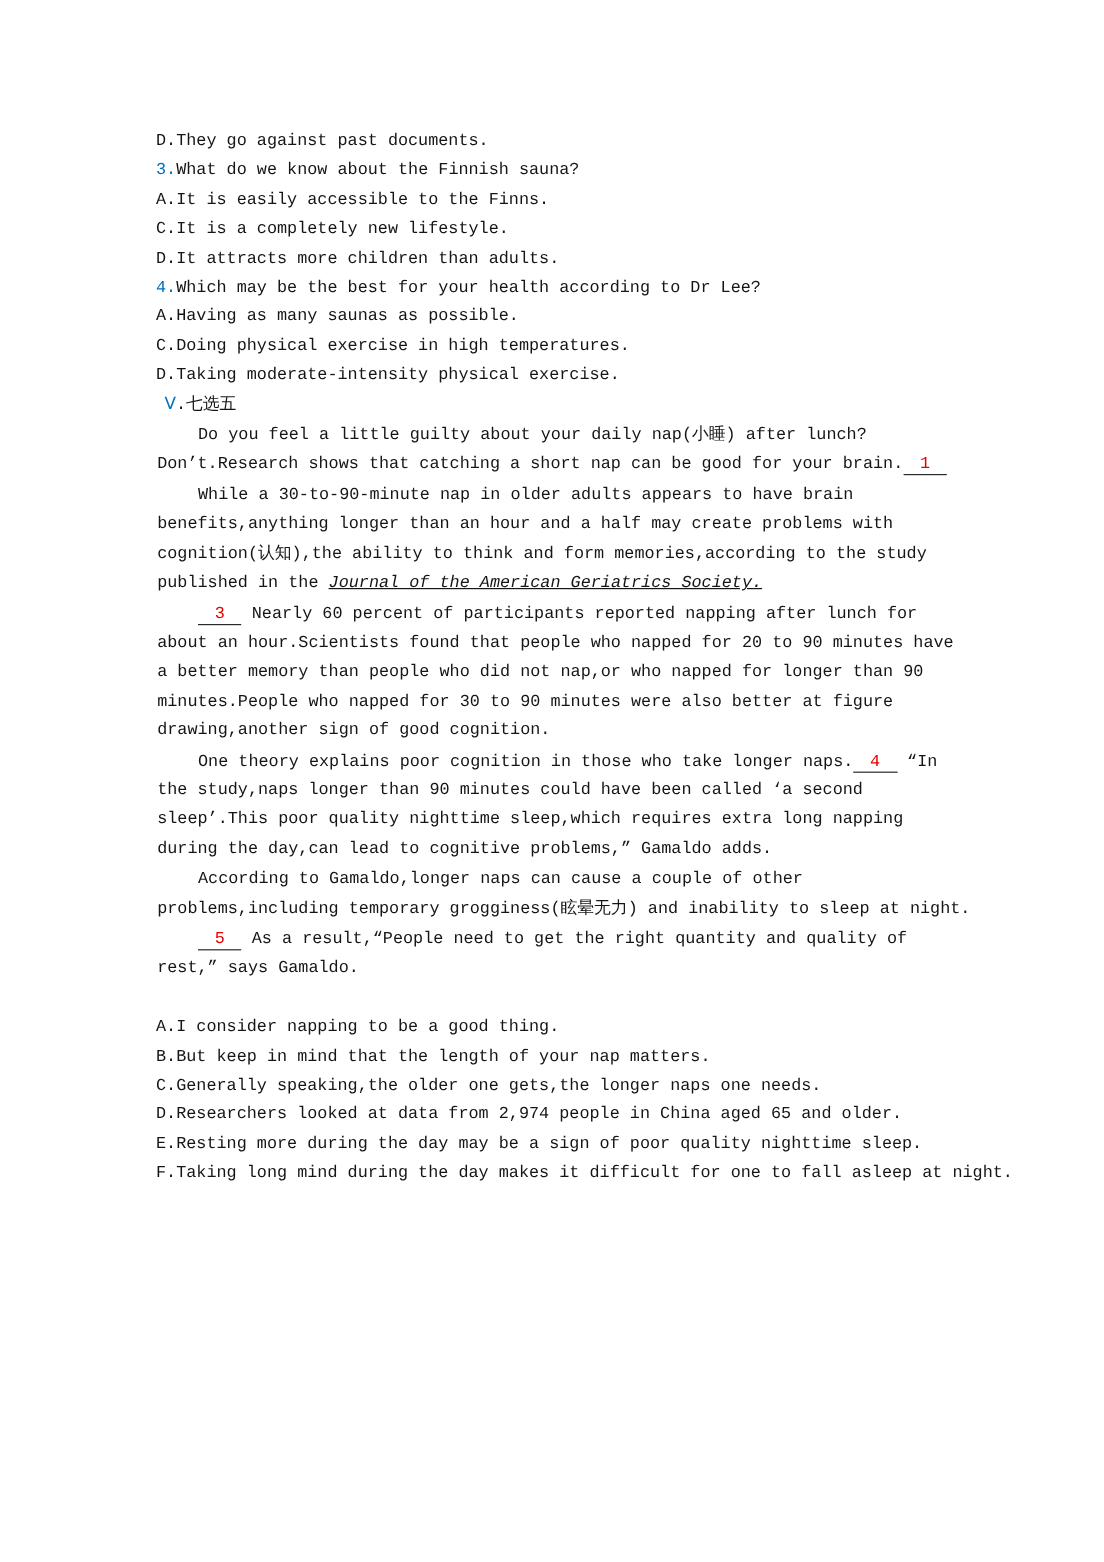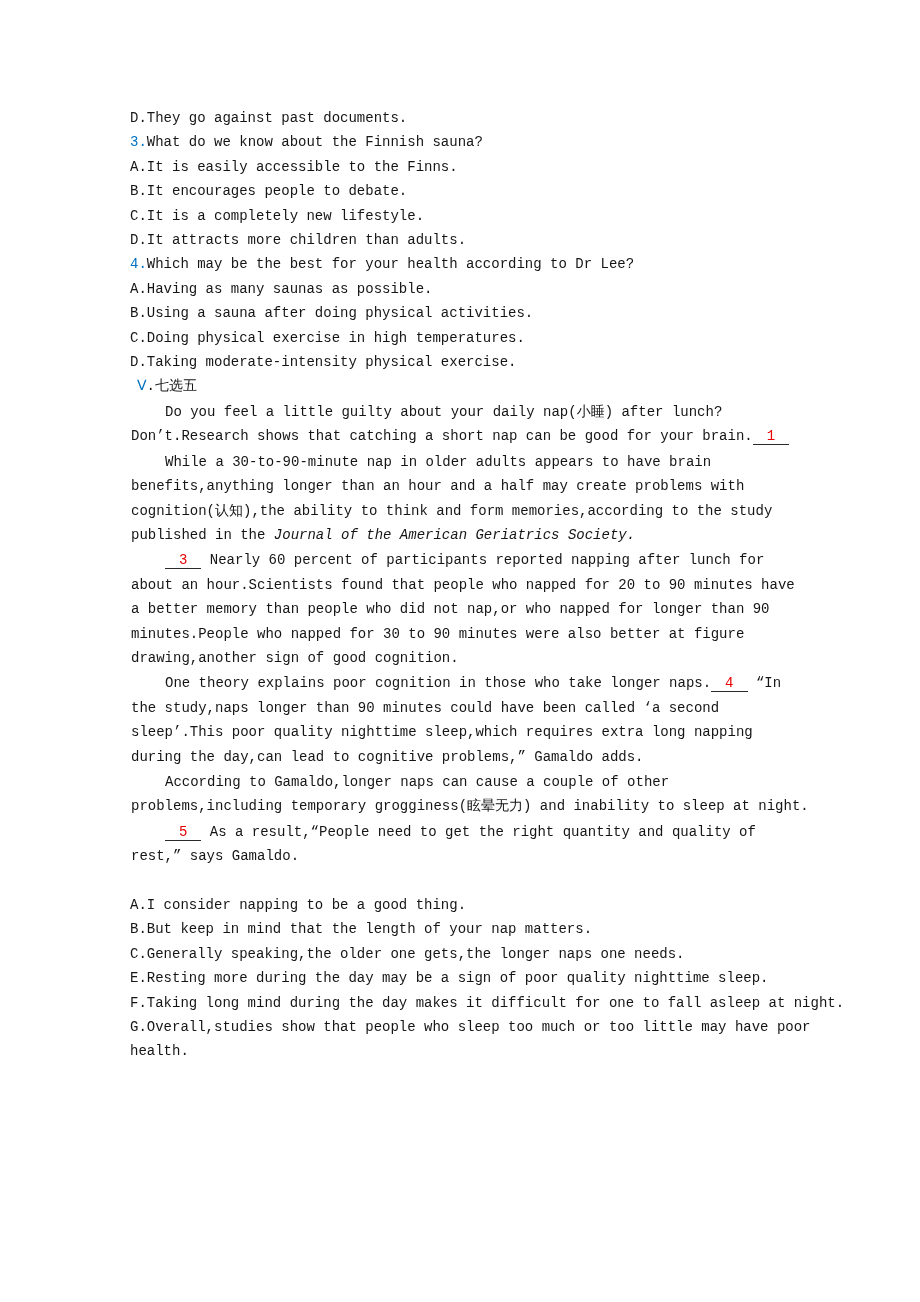--- a/index.html
+++ b/index.html
@@ -29,54 +29,52 @@
   .blank {
     color: var(--blank-color, #e60000);
     border-bottom: 1px solid #2a2a2a;
     padding: 0 14px;
     white-space: nowrap;
   }
   .options-list {
     margin-top: 24.4px;
     margin-right: -40px; 
   }
-  i { font-style: italic; }
+  i { font-style: italic; text-decoration: underline; }
 </style>
 </head>
 <body>
 
 <div class="page">
 
   <div class="mcq-section">
       <div class="line">D.They go against past documents.</div>
       <div class="line"><span class="qnum">3.</span>What do we know about the Finnish sauna?</div>
       <div class="line">A.It is easily accessible to the Finns.</div>
-      <div class="line">B.It encourages people to debate.</div>
       <div class="line">C.It is a completely new lifestyle.</div>
       <div class="line">D.It attracts more children than adults.</div>
       <div class="line"><span class="qnum">4.</span>Which may be the best for your health according to Dr Lee?</div>
       <div class="line">A.Having as many saunas as possible.</div>
-      <div class="line">B.Using a sauna after doing physical activities.</div>
       <div class="line">C.Doing physical exercise in high temperatures.</div>
       <div class="line">D.Taking moderate-intensity physical exercise.</div>
     </div>
 
   <div class="section-header line"><span class="qnum">Ⅴ</span><span>.七选五</span></div>
 
   <div class="passage">
       <p class="para">Do you feel a little guilty about your daily nap(小睡) after lunch?Don’t.Research shows that catching a short nap can be good for your brain.<span class="blank">1</span></p>
       <p class="para">While a 30-to-90-minute nap in older adults appears to have brain benefits,anything longer than an hour and a half may create problems with cognition(认知),the ability to think and form memories,according to the study published in the <i>Journal of the American Geriatrics Society.</i></p>
       <p class="para"><span class="blank">3</span> Nearly 60 percent of participants reported napping after lunch for about an hour.Scientists found that people who napped for 20 to 90 minutes have a better memory than people who did not nap,or who napped for longer than 90 minutes.People who napped for 30 to 90 minutes were also better at figure drawing,another sign of good cognition.</p>
       <p class="para">One theory explains poor cognition in those who take longer naps.<span class="blank">4</span> “In the study,naps longer than 90 minutes could have been called ‘a second sleep’.This poor quality nighttime sleep,which requires extra long napping during the day,can lead to cognitive problems,” Gamaldo adds.</p>
       <p class="para">According to Gamaldo,longer naps can cause a couple of other problems,including temporary grogginess(眩晕无力) and inability to sleep at night.</p>
       <p class="para"><span class="blank">5</span> As a result,“People need to get the right quantity and quality of rest,” says Gamaldo.</p>
     </div>
 
   <div class="options-list">
       <div class="line">A.I consider napping to be a good thing.</div>
       <div class="line">B.But keep in mind that the length of your nap matters.</div>
       <div class="line">C.Generally speaking,the older one gets,the longer naps one needs.</div>
+      <div class="line">D.Researchers looked at data from 2,974 people in China aged 65 and older.</div>
       <div class="line">E.Resting more during the day may be a sign of poor quality nighttime sleep.</div>
       <div class="line">F.Taking long mind during the day makes it difficult for one to fall asleep at night.</div>
-      <div class="line">G.Overall,studies show that people who sleep too much or too little may have poor health.</div>
     </div>
 
 </div>
 
 </body></html>

